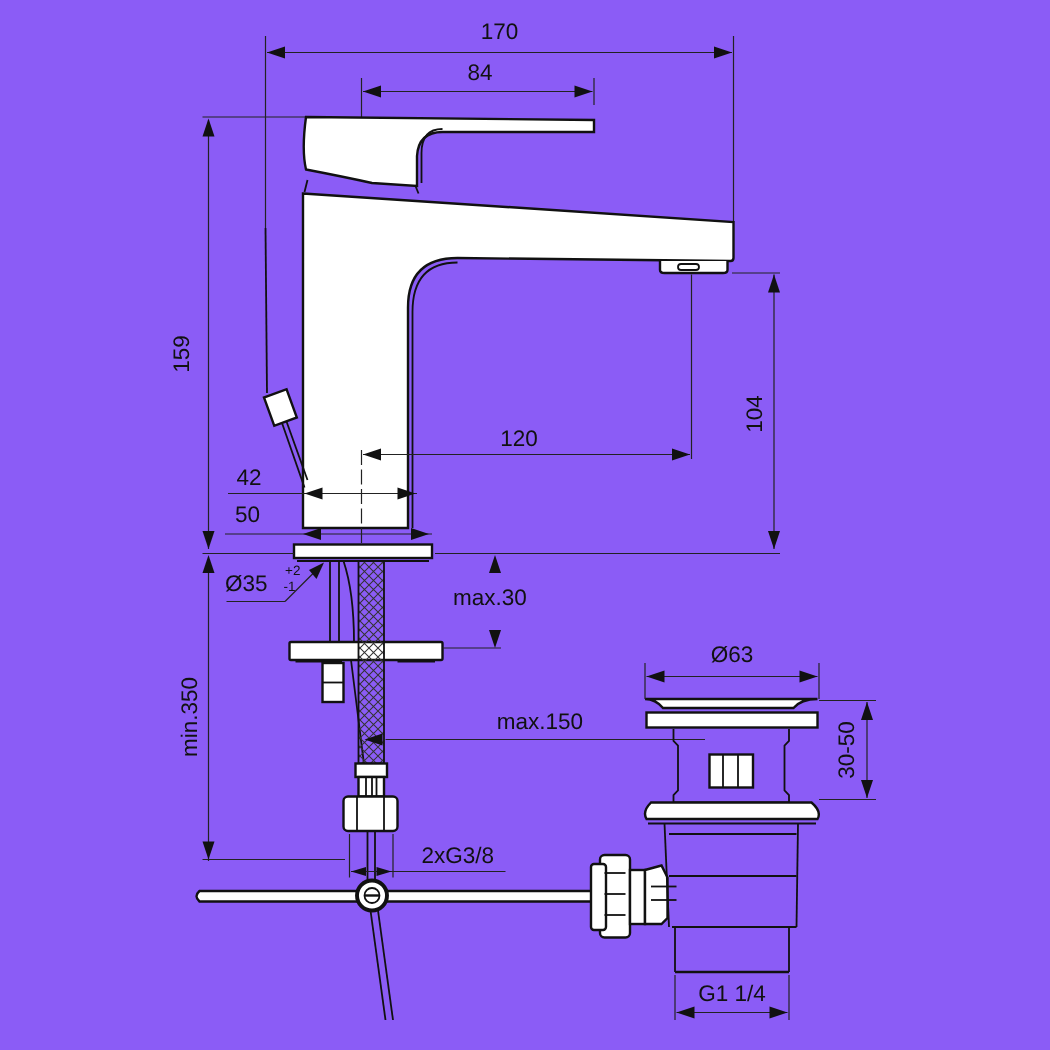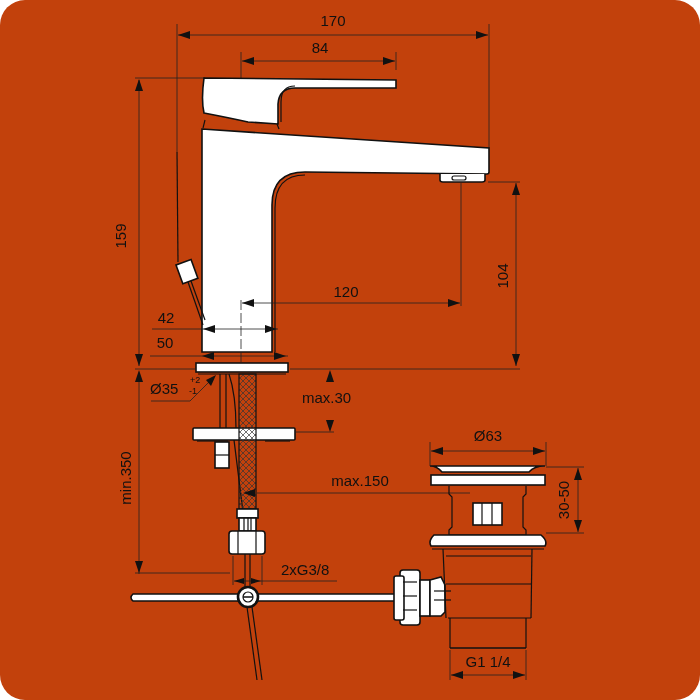--- a/index.html
+++ b/index.html
@@ -1,16 +1,16 @@
 <!DOCTYPE html>
 <html><head>
 <meta charset="utf-8">
 <style>
   html,body{margin:0;padding:0;background:#ffffff;}
-  #canvas{position:relative;width:700px;height:700px;overflow:hidden;background:#c2410c;border-radius:25px;}
+  #canvas{position:relative;width:700px;height:700px;overflow:hidden;background:#8b5cf6;}
   svg{position:absolute;left:0;top:0;}
   .dim{font-family:"Liberation Sans",sans-serif;font-size:15px;fill:#111;}
   .sup{font-family:"Liberation Sans",sans-serif;font-size:9px;fill:#111;}
   .thin{stroke:#222;stroke-width:0.8;fill:none;}
   .body{stroke:#111;stroke-width:1.6;fill:#fff;}
   .body2{stroke:#111;stroke-width:1.2;fill:none;}
   .arrow{fill:#111;stroke:none;}
 </style>
 </head>
 <body>

